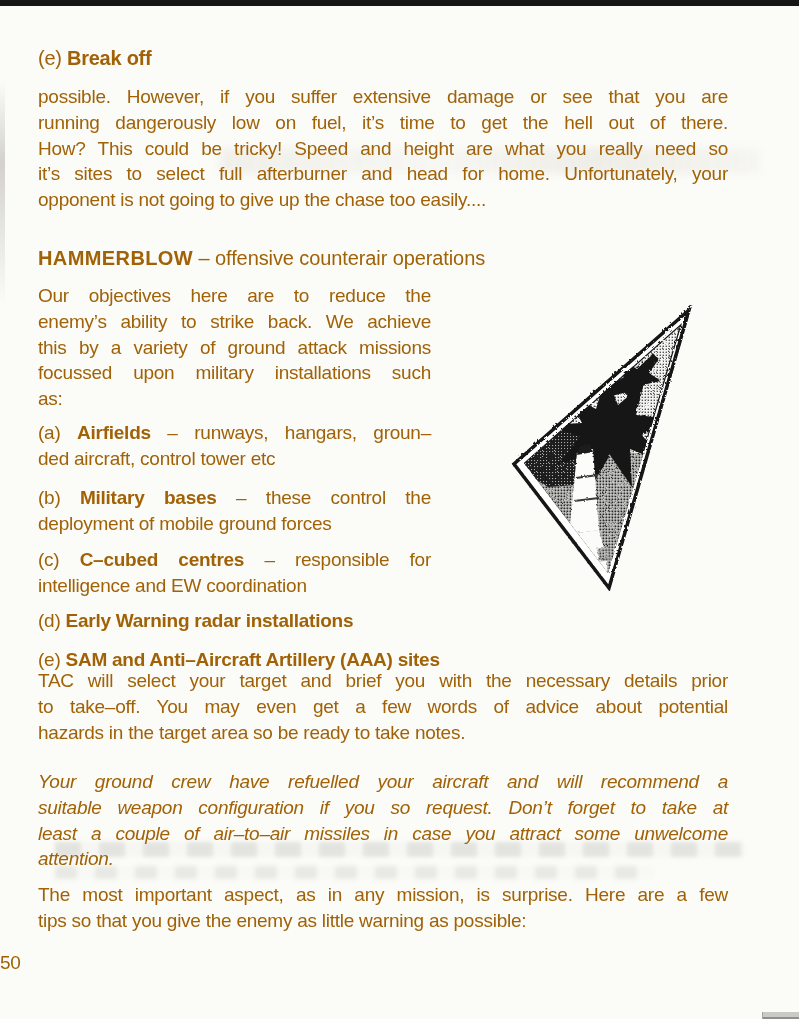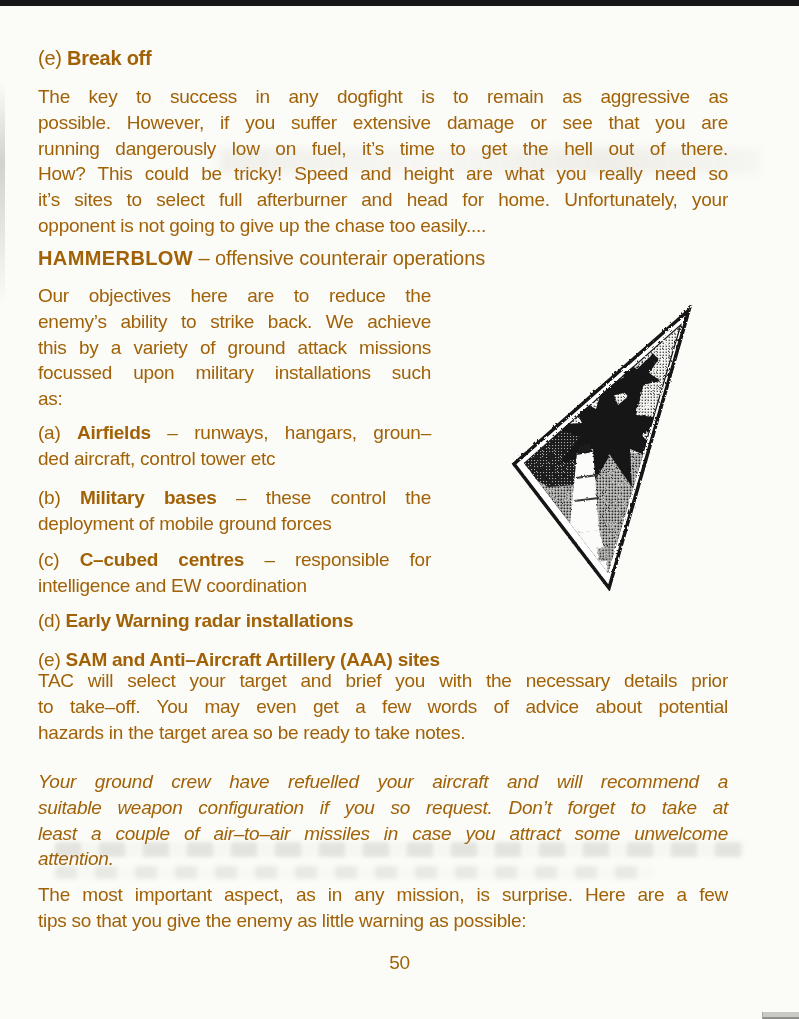--- a/index.html
+++ b/index.html
@@ -22,21 +22,21 @@
   #hammer .b{letter-spacing:0.4px;}
   #objectives{top:283px;}
   #item-a{top:420px;}
   #item-b{top:485px;}
   #item-c{top:547px;}
   #item-d{top:608px;}
   #item-e{top:647px;}
   #tac{top:668px;}
   #crew{top:769px;font-style:italic;}
   #surprise{top:882px;}
-  #pagenum{position:absolute;top:950px;left:0;width:799px;text-align:center;}
+  #pagenum{position:absolute;top:950px;left:0;width:799px;}
   #badge{position:absolute;left:505px;top:296px;width:200px;height:295px;}
   .smudge{position:absolute;pointer-events:none;}
   #smudge-top{top:148px;left:220px;width:540px;height:26px;
     background:linear-gradient(90deg,rgba(150,142,120,.10),rgba(150,142,120,.04) 40%,rgba(150,142,120,.12) 70%,rgba(150,142,120,.05));
     filter:blur(4px);}
   #smudge-mid1{top:842px;left:55px;width:690px;height:15px;
     background:repeating-linear-gradient(90deg,rgba(110,108,95,.16) 0 26px,rgba(110,108,95,.03) 26px 44px);
     filter:blur(2.2px);}
   #smudge-mid2{top:866px;left:55px;width:600px;height:13px;
     background:repeating-linear-gradient(90deg,rgba(110,108,95,.13) 0 22px,rgba(110,108,95,.02) 22px 40px);
@@ -53,21 +53,20 @@
 
   <div id="topbar"></div>
   <div id="edge-shadow" class="smudge"></div>
   <div id="smudge-top" class="smudge"></div>
 
   <div id="breakoff" class="blk hd">
     <span>(e) </span><span class="b">Break off</span>
   </div>
 
   <div id="intro" class="blk">
-    <div class="jl">The key to success in any dogfight is to remain as aggressive as</div>
     <div class="jl">possible. However, if you suffer extensive damage or see that you are</div>
     <div class="jl">running dangerously low on fuel, it’s time to get the hell out of there.</div>
     <div class="jl">How? This could be tricky! Speed and height are what you really need so</div>
     <div class="jl">it’s sites to select full afterburner and head for home. Unfortunately, your</div>
     <div class="ll">opponent is not going to give up the chase too easily....</div>
   </div>
 
   <div id="hammer" class="blk hd">
     <span class="b">HAMMERBLOW</span><span> – offensive counterair operations</span>
   </div>

